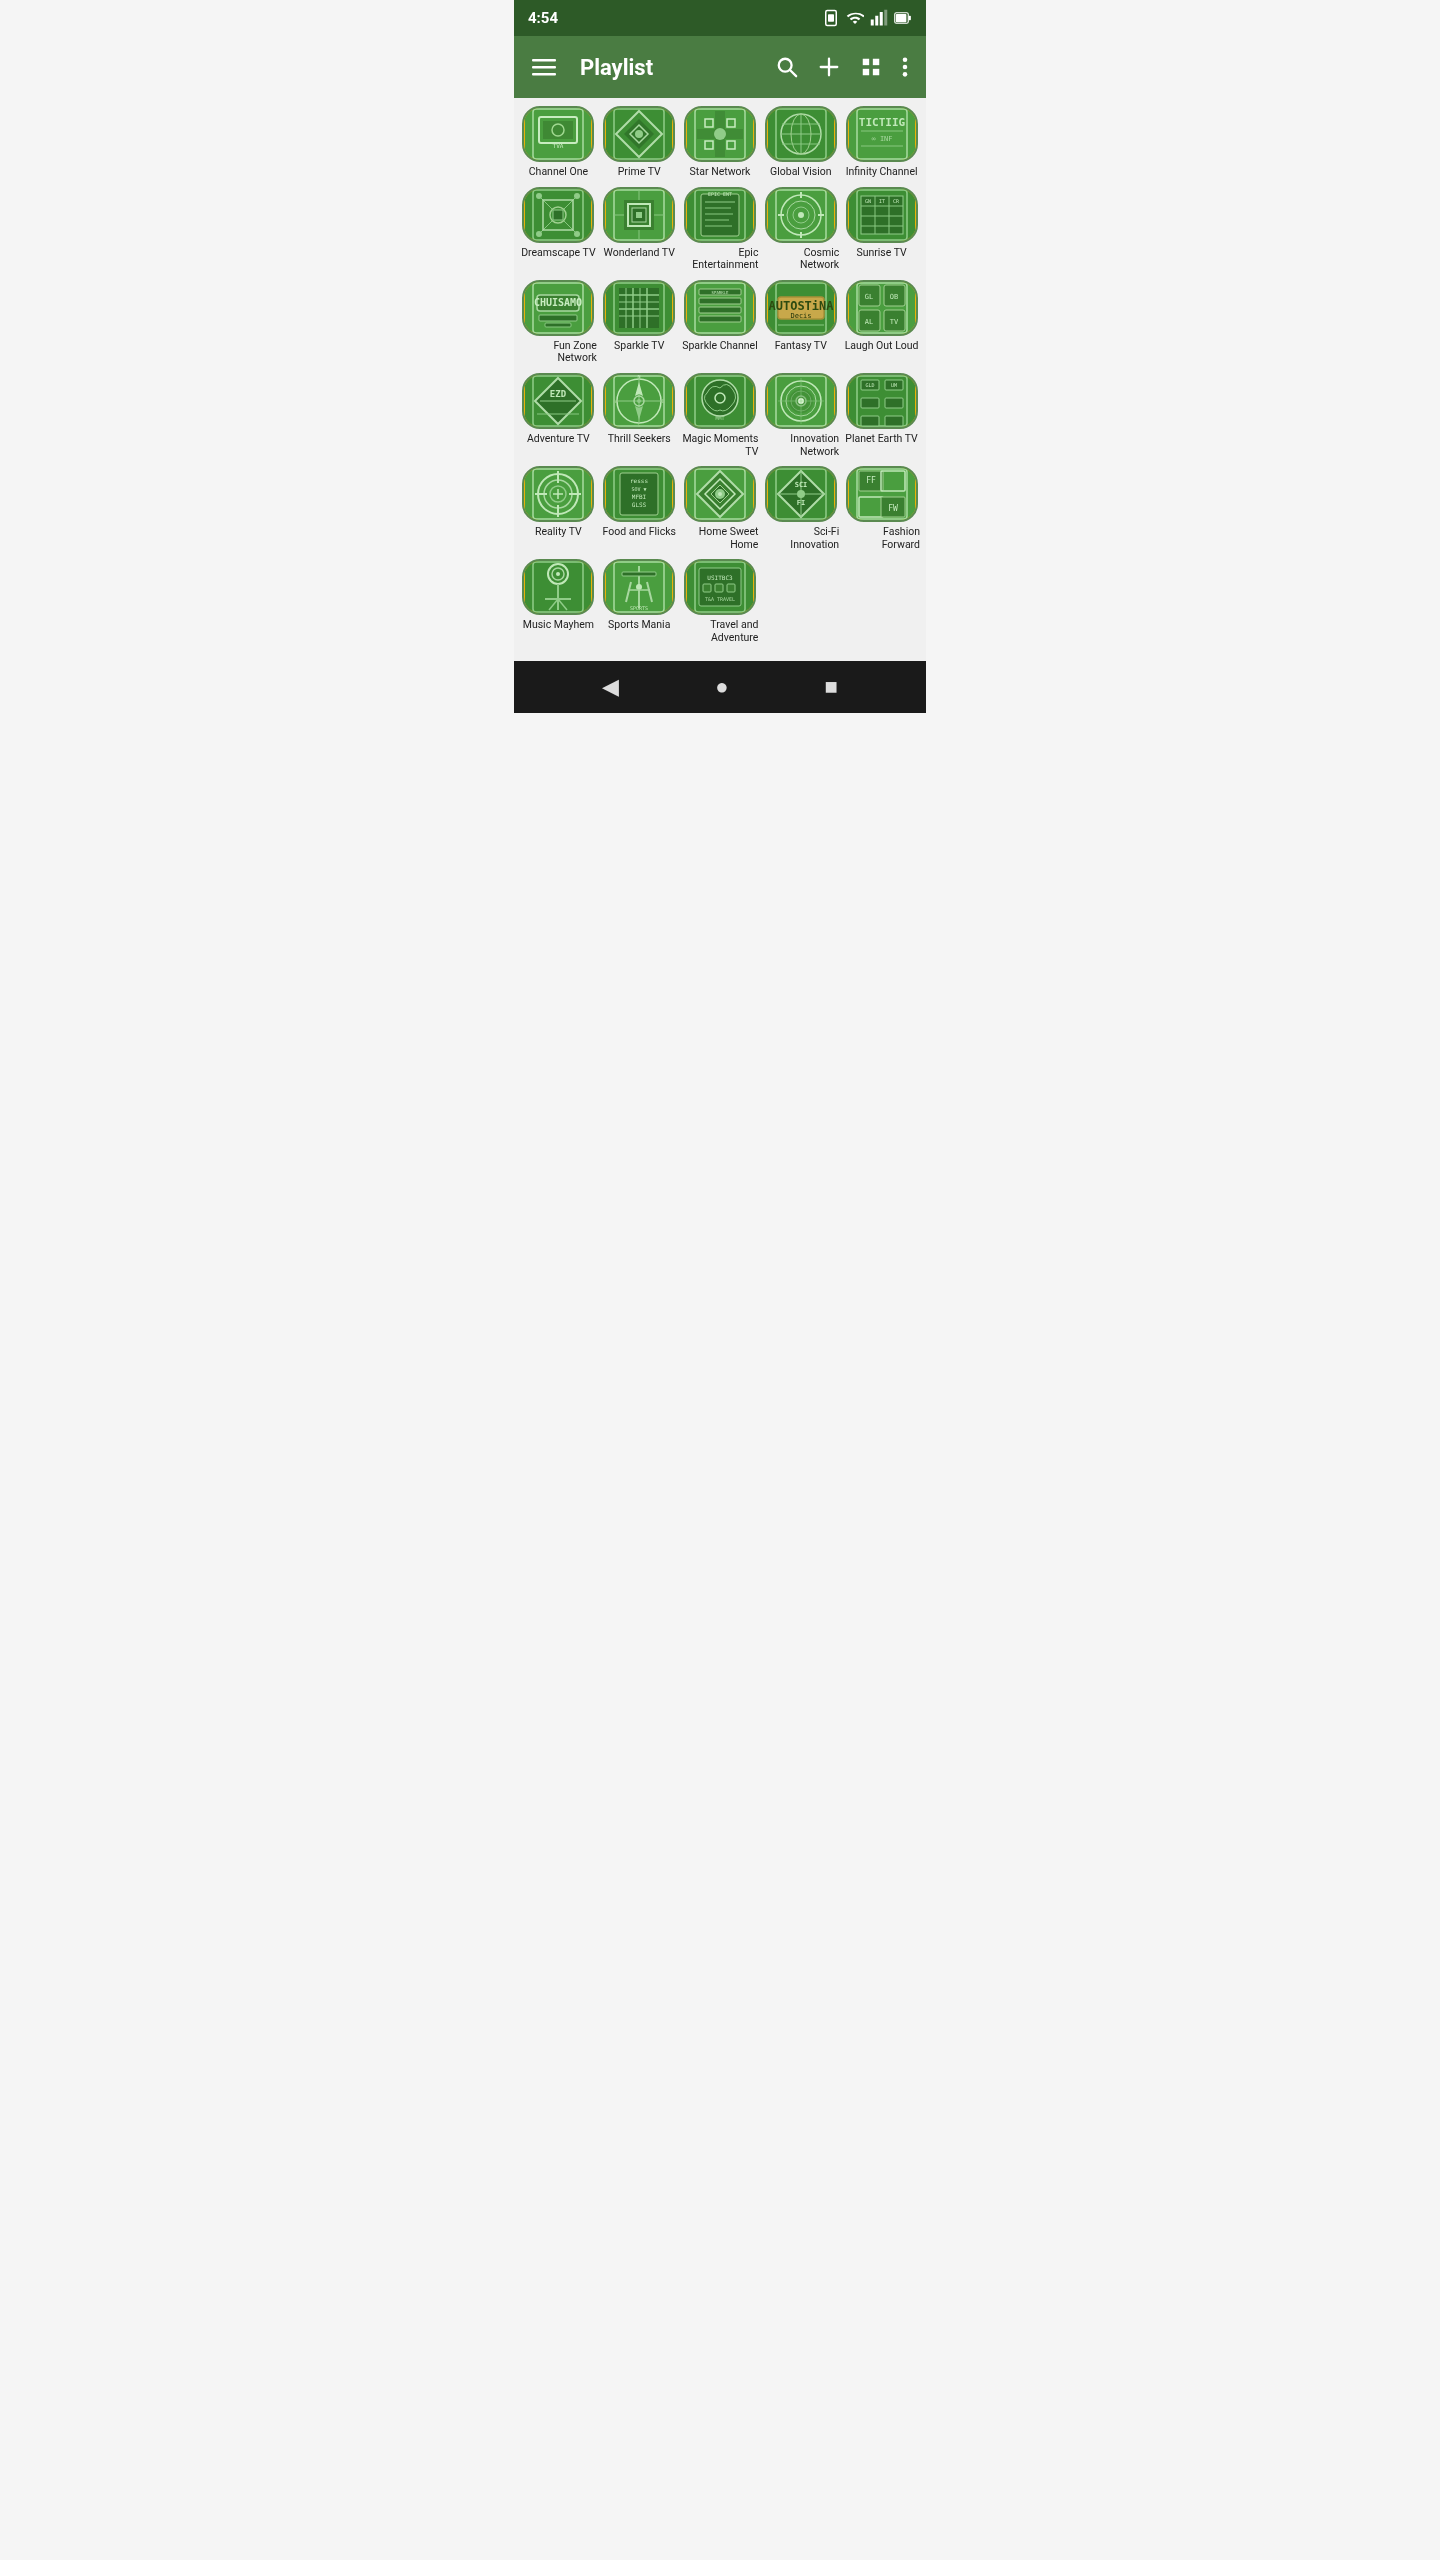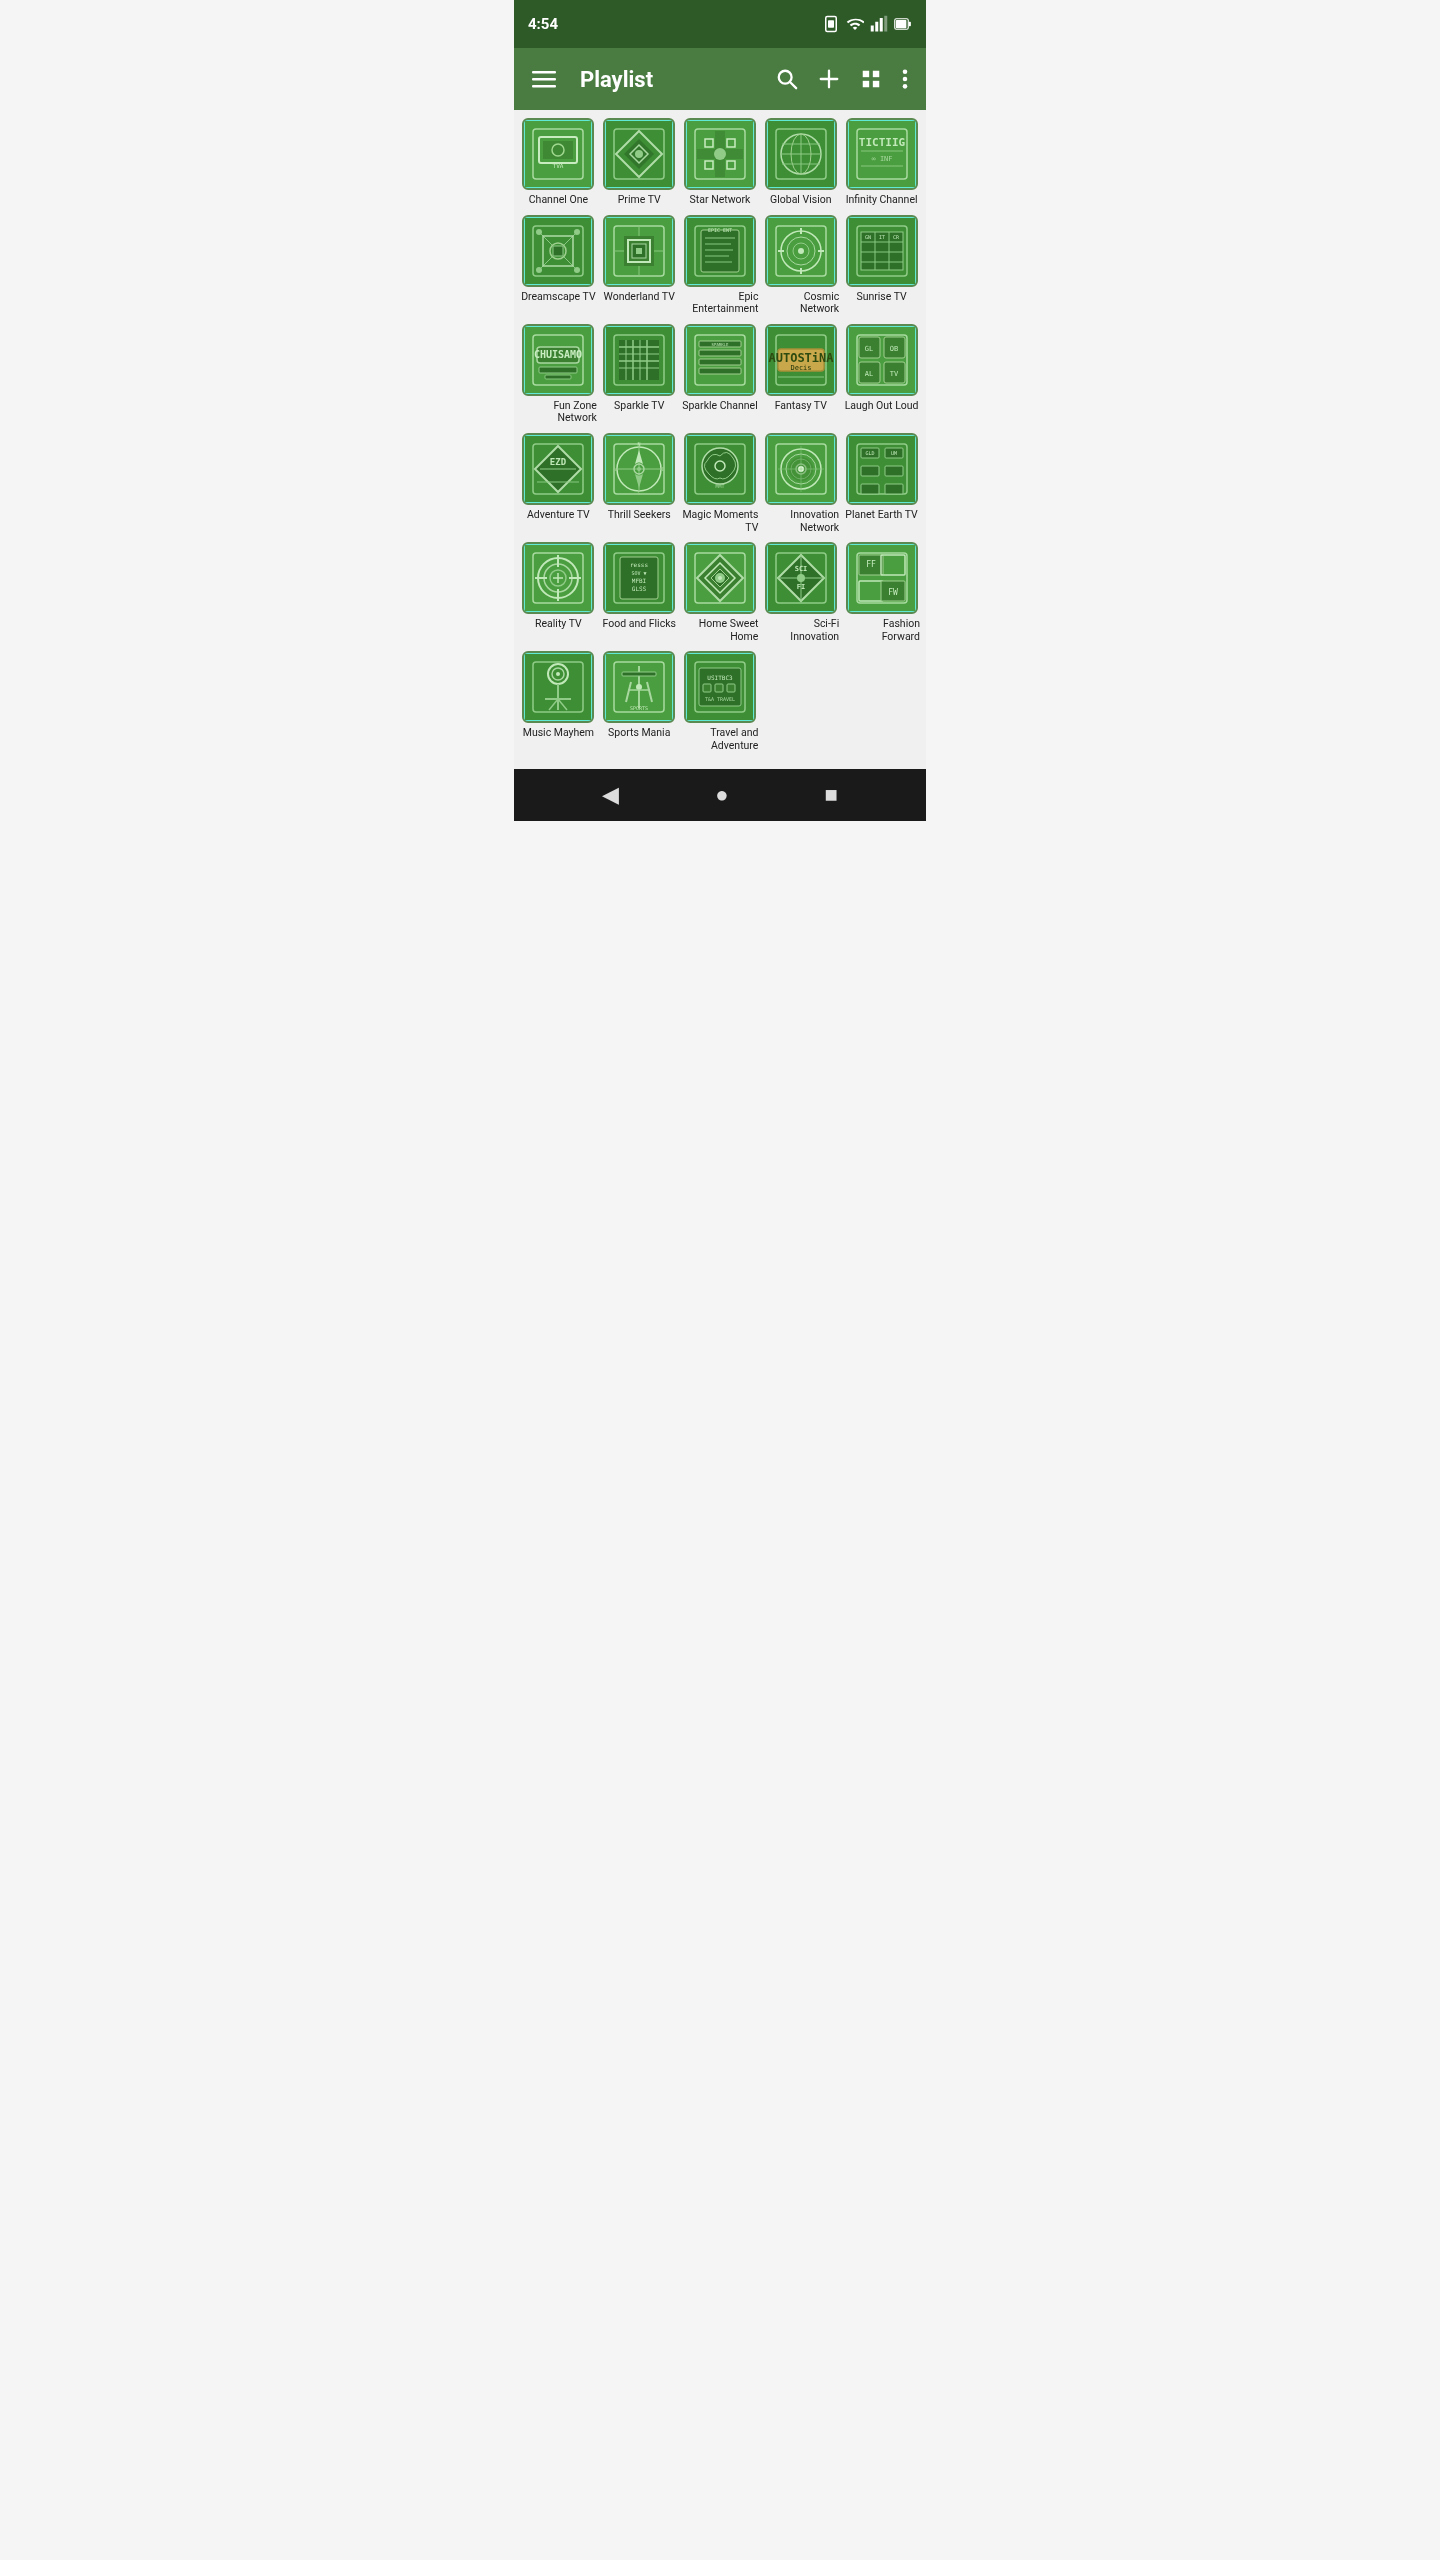--- a/index.html
+++ b/index.html
@@ -14,21 +14,21 @@
     }
 
     
     .status-bar {
       background: #2d5a27;
       color: white;
       display: flex;
       justify-content: space-between;
       align-items: center;
       padding: 8px 14px;
-      height: 48px;
+      height: 36px;
       gap: 32px;
     }
     .status-time {
       font-size: 15px;
       font-weight: bold;
     }
     .status-icons {
       display: flex;
       align-items: center;
       gap: 6px;
@@ -82,23 +82,23 @@
 
     .channel-item {
       display: flex;
       flex-direction: column;
       align-items: center;
       cursor: pointer;
     }
 
     .channel-thumb {
       width: 72px;
-      height: 72px;
-      border-radius: 6px;
-      background: #5eead4;
+      height: 56px;
+      border-radius: 18px;
+      background: #eab308;
       border: 2px solid #5a8a50;
       display: flex;
       align-items: center;
       justify-content: center;
       overflow: hidden;
       position: relative;
     }
 
     .channel-thumb svg {
       width: 66px;

